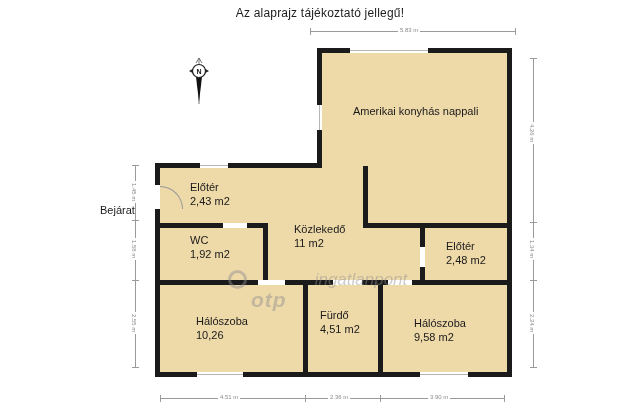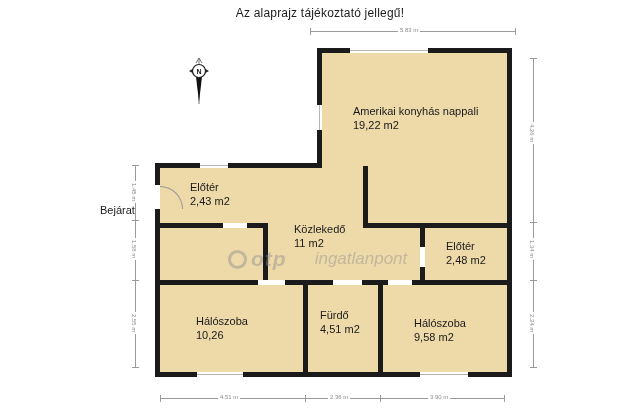--- a/index.html
+++ b/index.html
@@ -19,21 +19,21 @@
          color:#1c1c1c;z-index:6;letter-spacing:.2px;}
   .side-label{position:absolute;z-index:5;font-size:11px;color:#1a1a1a;}
   .dim-line{position:absolute;background:#9a9a9a;z-index:2;}
   .dim-tick{position:absolute;background:#9a9a9a;z-index:2;}
   .dim-label{position:absolute;z-index:2;font-size:6px;color:#8a8a8a;background:#fff;
              padding:0 2px;white-space:nowrap;}
   .dim-label.vert{writing-mode:vertical-rl;padding:2px 0;}
   .watermark{position:absolute;left:228px;top:247px;z-index:6;display:flex;align-items:center;
              gap:4px;opacity:.45;color:#8f8f8f;}
   .wm-ring{display:inline-block;width:13px;height:13px;border:3px solid #8f8f8f;border-radius:50%;}
-  .wm-otp{font-size:21px;font-weight:bold;font-style:italic;letter-spacing:1px;}
+  .wm-otp{font-size:21px;font-weight:bold;font-style:italic;letter-spacing:1px;margin-top:41px;}
   .wm-rest{font-size:17px;font-style:italic;margin-left:24px;}
   .compass{position:absolute;left:186px;top:56px;z-index:5;}
 </style>
 </head>
 <body>
 
 <div id="canvas">
 
   <div class="title">Az alaprajz tájékoztató jellegű!</div>
 
@@ -75,25 +75,28 @@
     </div>
   <div class="window" style="left:197px;top:372px;width:46px;height:5px;">
       <div class="pane h"></div>
     </div>
   <div class="window" style="left:420px;top:372px;width:48px;height:5px;">
       <div class="pane h"></div>
     </div>
 
   <div class="rl" style="left:353px;top:104px;">
     <div>Amerikai konyhás nappali</div>
-    <div>19,22 m2</div>
   </div>
   <div class="rl" style="left:190px;top:180px;">
     <div>Előtér</div>
     <div>2,43 m2</div>
+  </div>
+  <div class="rl" style="left:190px;top:233px;">
+    <div>WC</div>
+    <div>1,92 m2</div>
   </div>
   <div class="rl" style="left:294px;top:222px;">
     <div>Közlekedő</div>
     <div>11 m2</div>
   </div>
   <div class="rl" style="left:446px;top:239px;">
     <div>Előtér</div>
     <div>2,48 m2</div>
   </div>
   <div class="rl" style="left:196px;top:314px;">

